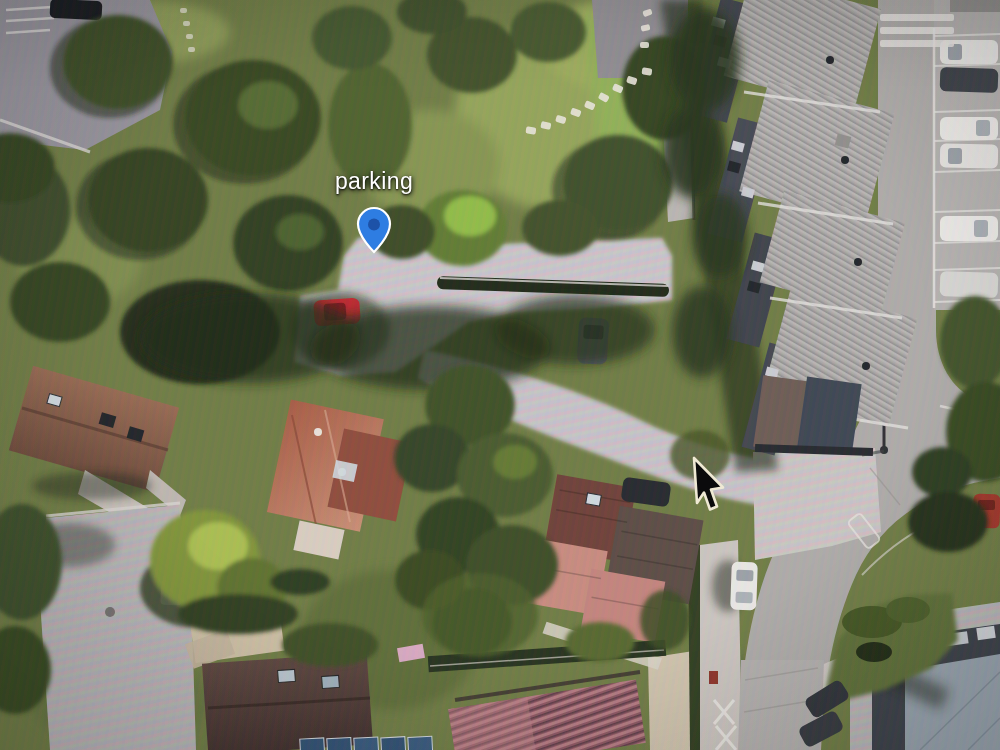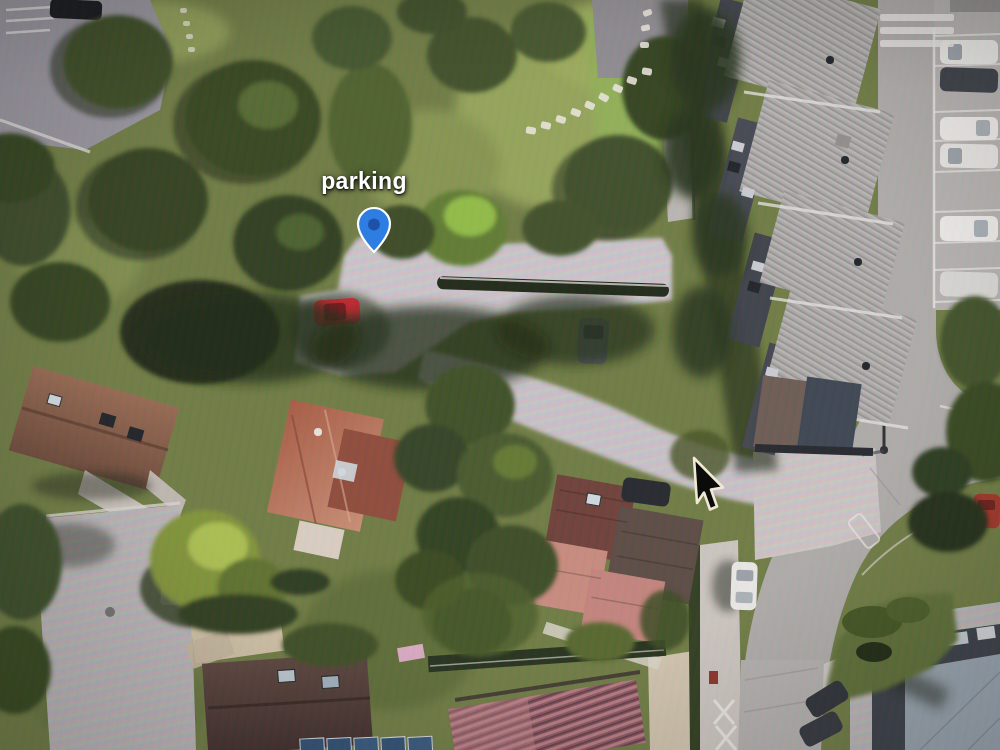--- a/index.html
+++ b/index.html
@@ -5,22 +5,22 @@
   html,body{margin:0;padding:0;background:#222;}
   .stage{position:relative;width:1000px;height:750px;overflow:hidden;background:#6e7b40;
          font-family:"Liberation Sans",sans-serif;}
   .scene{position:absolute;left:0;top:0;filter:blur(.55px) saturate(.97);}
   .moire{position:absolute;inset:0;pointer-events:none;
     background:repeating-linear-gradient(100deg,
       rgba(255,170,205,.055) 0 3px, rgba(165,230,170,.05) 3px 6px, rgba(160,175,255,.05) 6px 9px);}
   .vignette{position:absolute;inset:0;pointer-events:none;
     background:radial-gradient(ellipse at 52% 45%, rgba(0,0,0,0) 55%, rgba(0,0,0,.17) 100%),
                linear-gradient(180deg, rgba(0,0,0,.05), rgba(0,0,0,0) 12%);}
-  .map-label{position:absolute;left:317px;top:168px;width:90px;text-align:right;
-    color:#fff;font-size:23px;font-weight:700;letter-spacing:.4px;
+  .map-label{position:absolute;left:329px;top:168px;width:90px;text-align:center;
+    color:#fff;font-size:23px;font-weight:400;letter-spacing:.4px;
     text-shadow:0 1px 2px rgba(0,0,0,.85), 0 0 7px rgba(0,0,0,.55), 1px 2px 4px rgba(0,0,0,.6);
     filter:blur(.3px);cursor:pointer;}
   .pin,.cursor{position:absolute;filter:blur(.25px);}
   .pin{left:356px;top:206px;}
   .cursor{left:688px;top:453px;}
 </style>
 </head>
 <body>
 
 <div class="stage">

